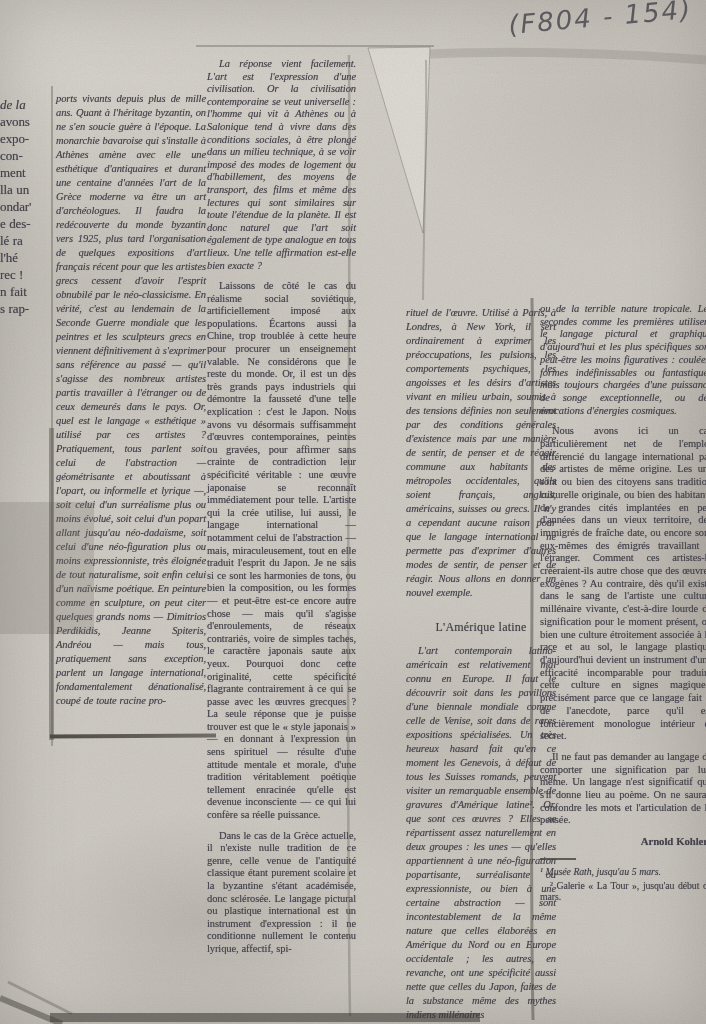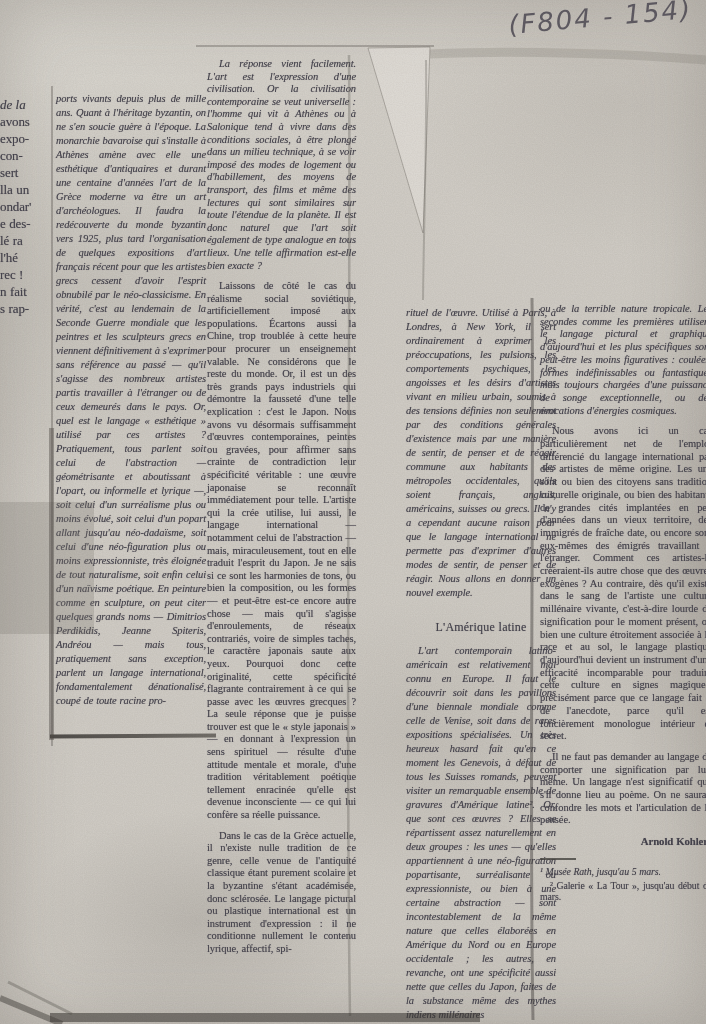--- a/index.html
+++ b/index.html
@@ -62,21 +62,21 @@
 
 <div class="page">
 
   <div class="handnote">(F804 - 154)</div>
 
   <div class="jcol" id="colfrag">
       <p>de la</p>
       <p>avons</p>
       <p>expo-</p>
       <p>con-</p>
-      <p>sert</p>
+      <p>ment</p>
       <p>lla un</p>
       <p>ondar'</p>
       <p>e des-</p>
       <p>lé ra</p>
       <p>l'hé</p>
       <p>rec !</p>
       <p>n fait</p>
       <p>s rap-</p>
     </div>
 

